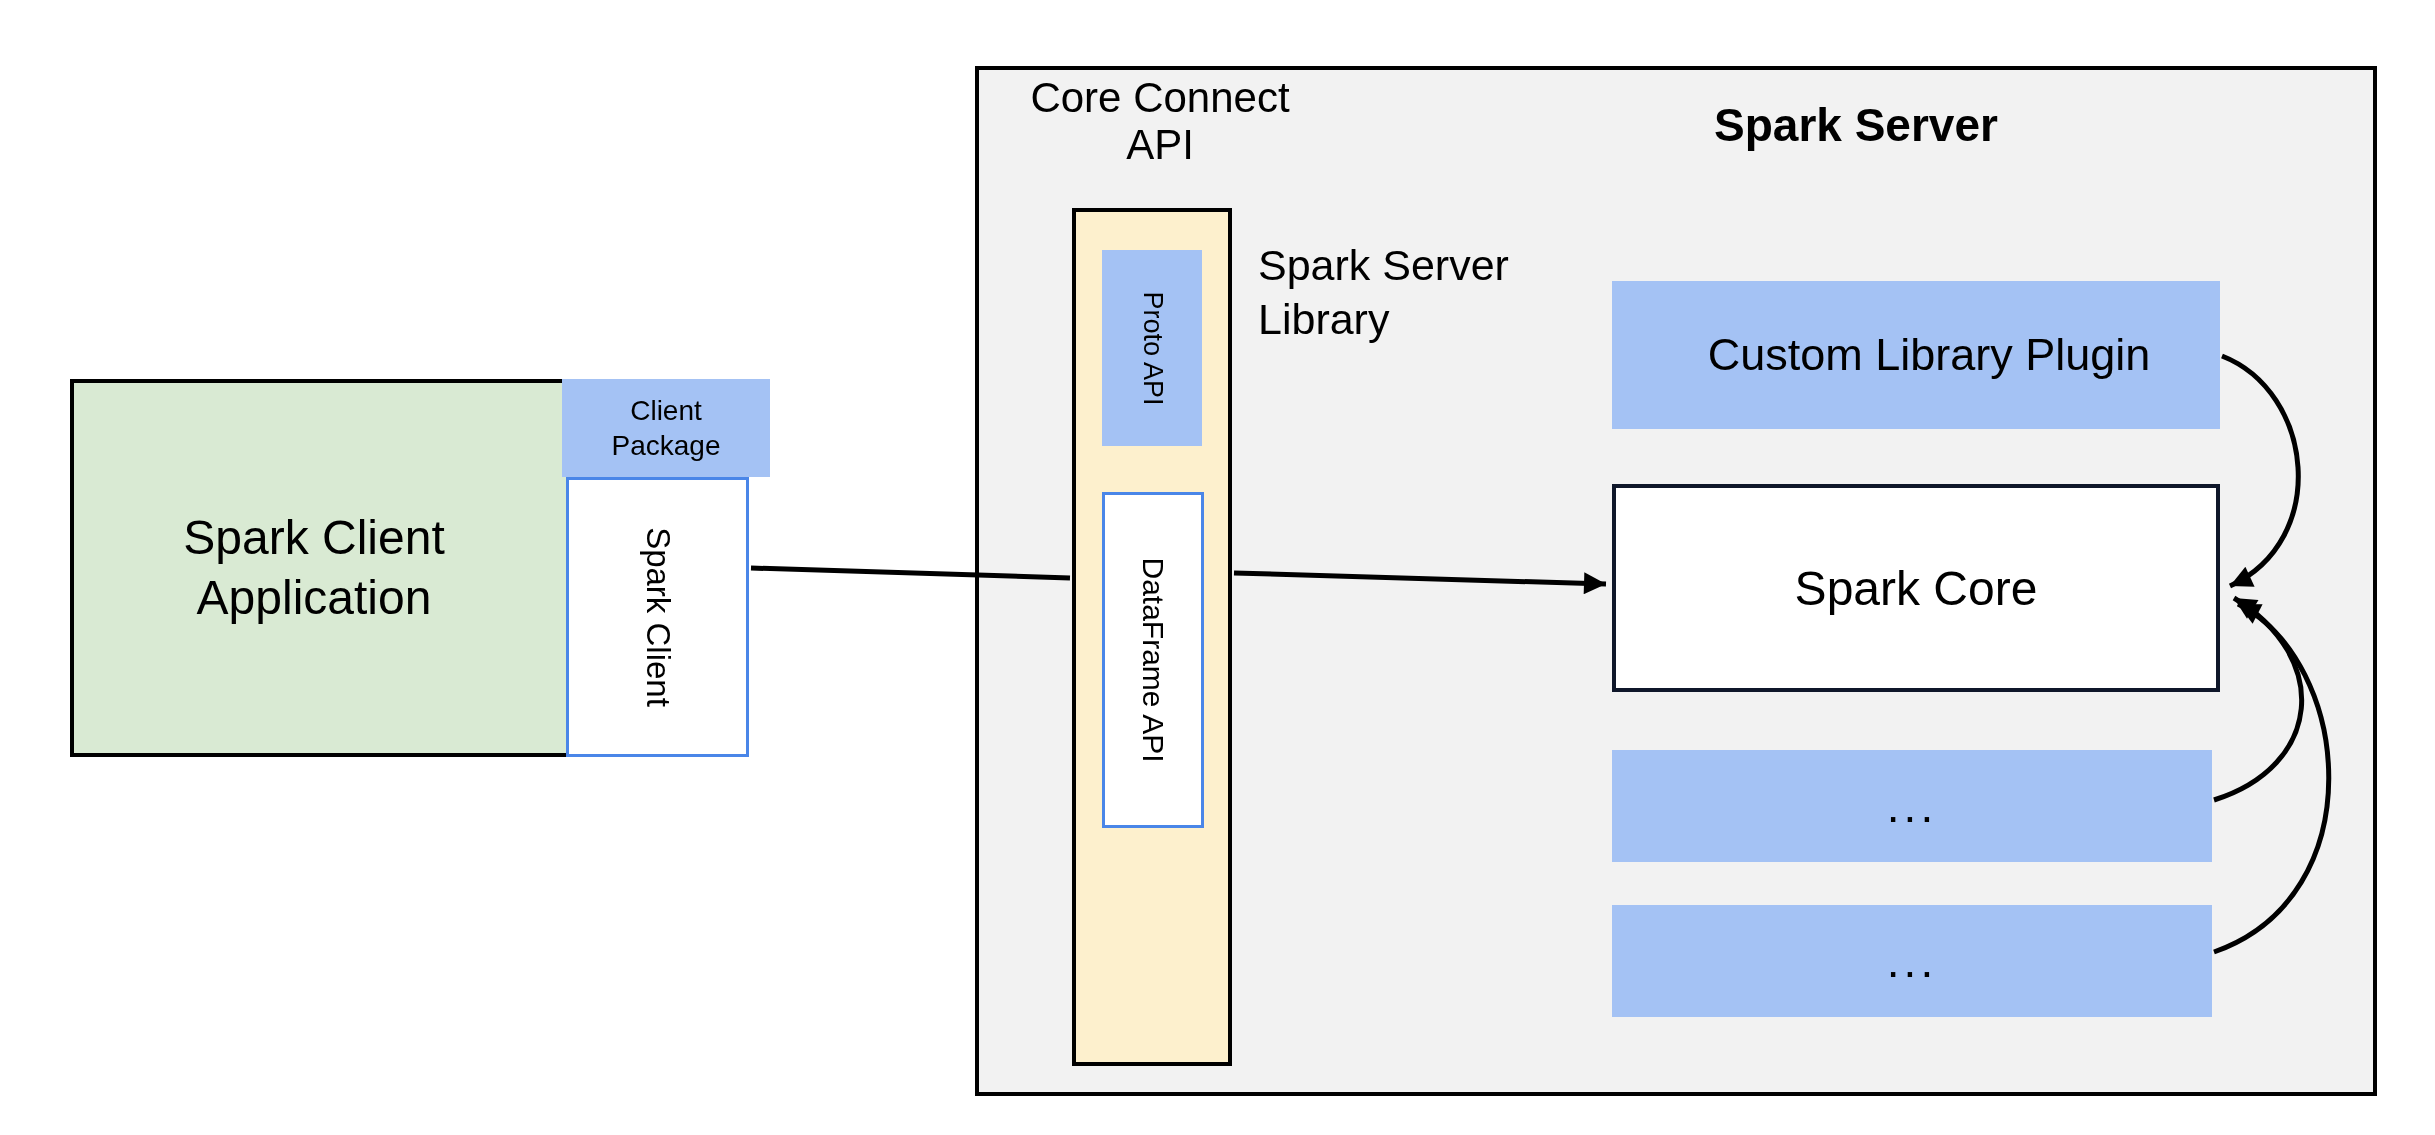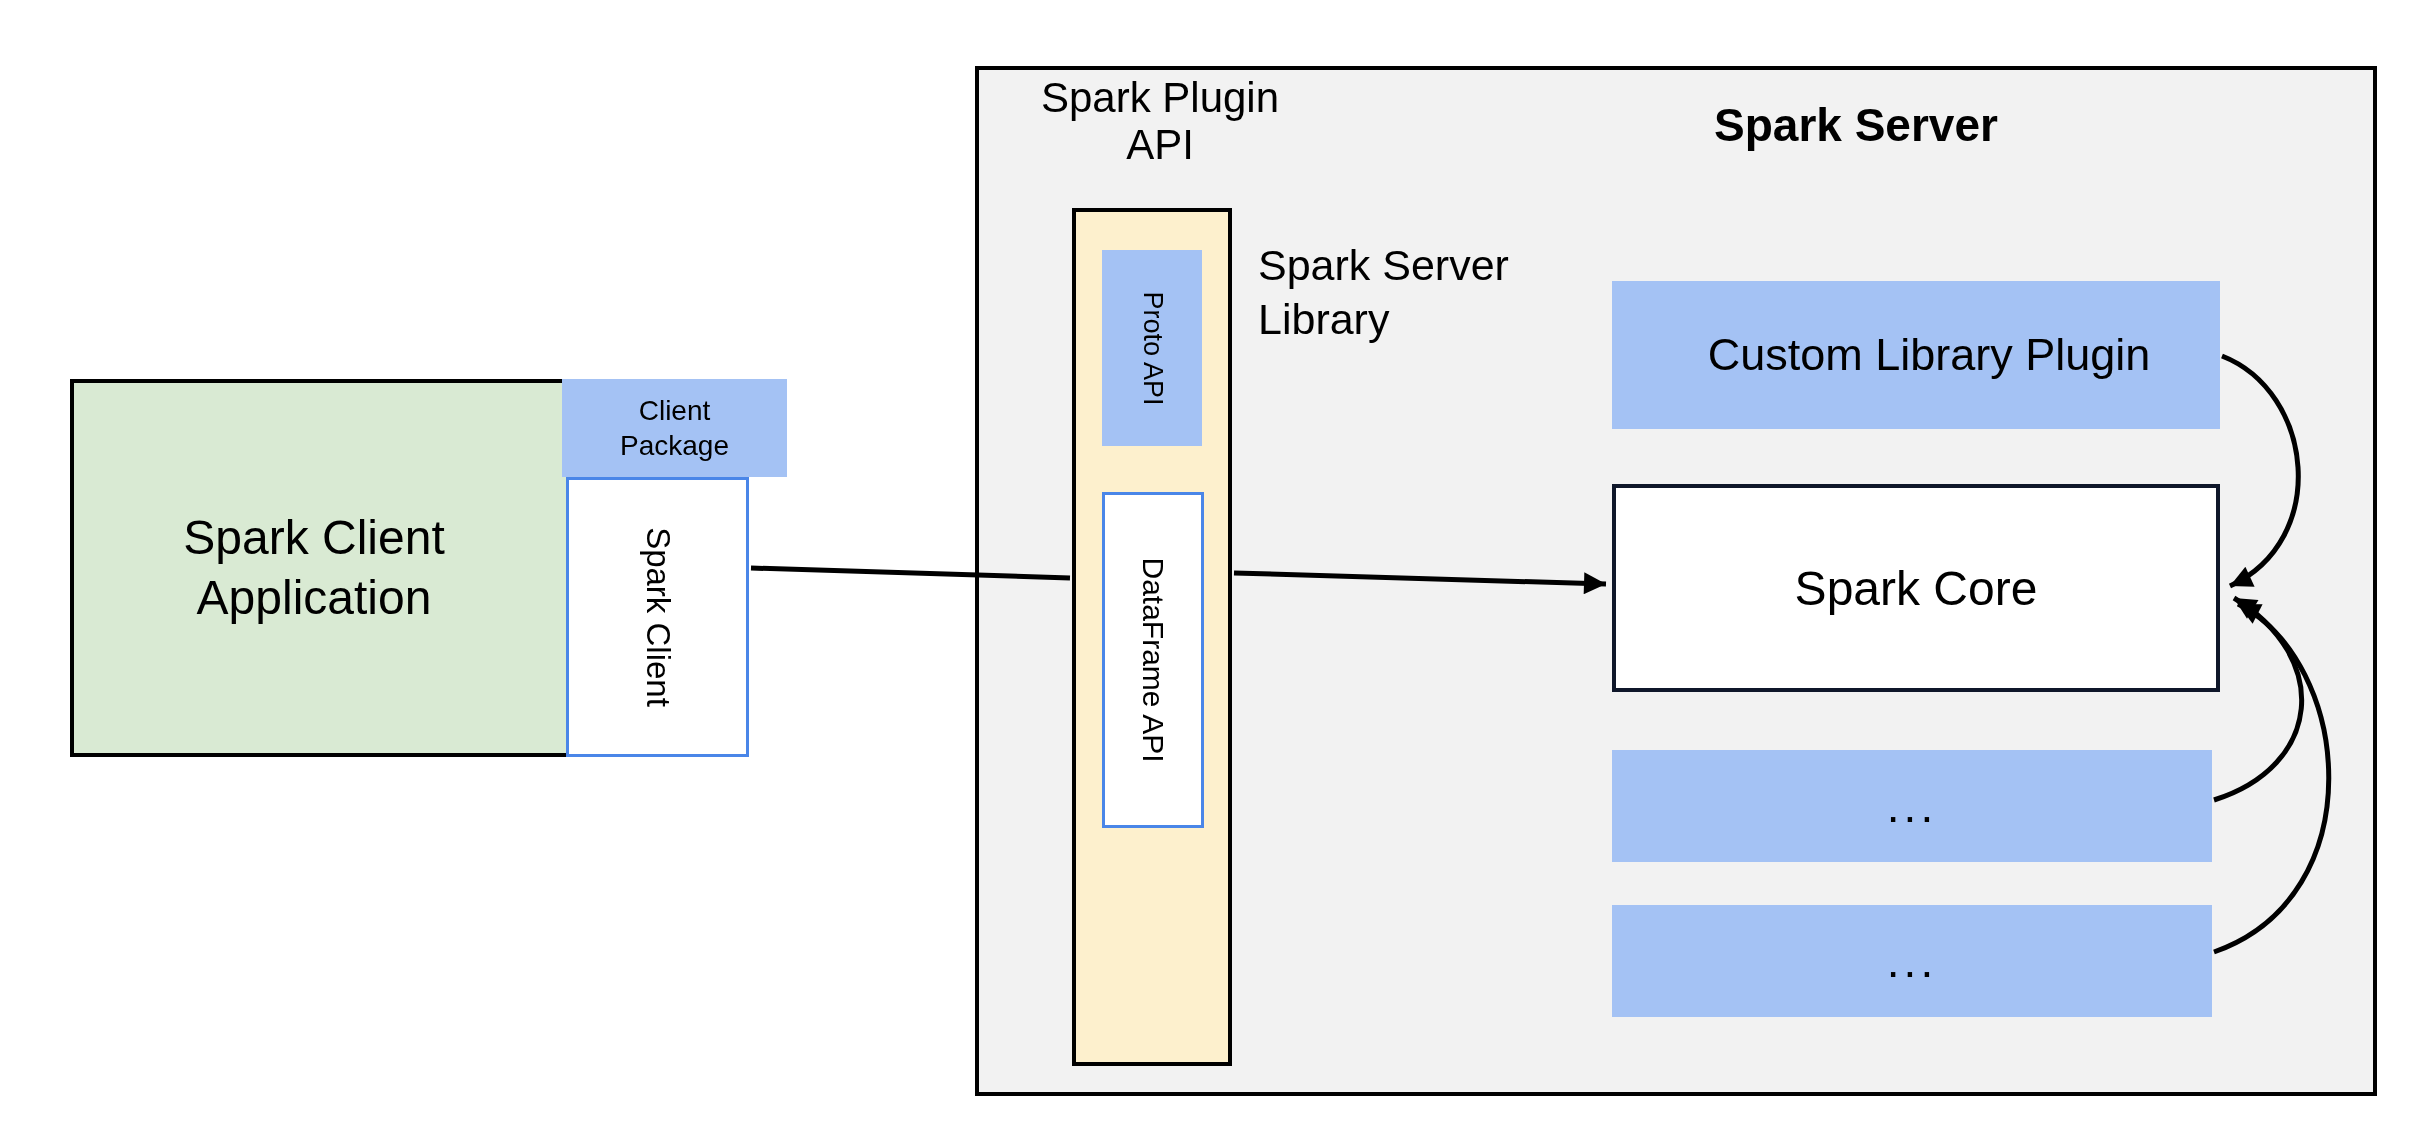--- a/index.html
+++ b/index.html
@@ -26,21 +26,21 @@
     left: 70px; top: 379px; width: 528px; height: 378px;
     background: #d9ead3; border: 4px solid #000000;
     display: flex; align-items: center; justify-content: center;
   }
   .client-app-label {
     font-size: 48px; line-height: 60px; text-align: center;
     margin-right: 40px; 
   }
 
   .client-package-box {
-    left: 562px; top: 379px; width: 225px; height: 98px;
+    left: 562px; top: 379px; width: 208px; height: 98px;
     background: #a4c2f4;
     display: flex; align-items: center; justify-content: center;
   }
   .client-package-label { font-size: 28px; line-height: 35px; text-align: center; }
 
   .spark-client-box {
     left: 566px; top: 477px; width: 183px; height: 280px;
     background: #ffffff; border: 3px solid #4a86e8;
   }
 
@@ -106,21 +106,21 @@
     pointer-events: none;
   }
 </style>
 </head>
 <body>
 
 <div class="canvas">
 
   <div class="box server-box"></div>
 
-  <div class="box connect-api-label multiline">Spark Plugin
+  <div class="box connect-api-label multiline">Core Connect
 API</div>
 
   <div class="box server-title">Spark Server</div>
 
   <div class="box server-library-label multiline">Spark Server
 Library</div>
 
   <div class="box connect-col"></div>
 
   <div class="box proto-api-box">

